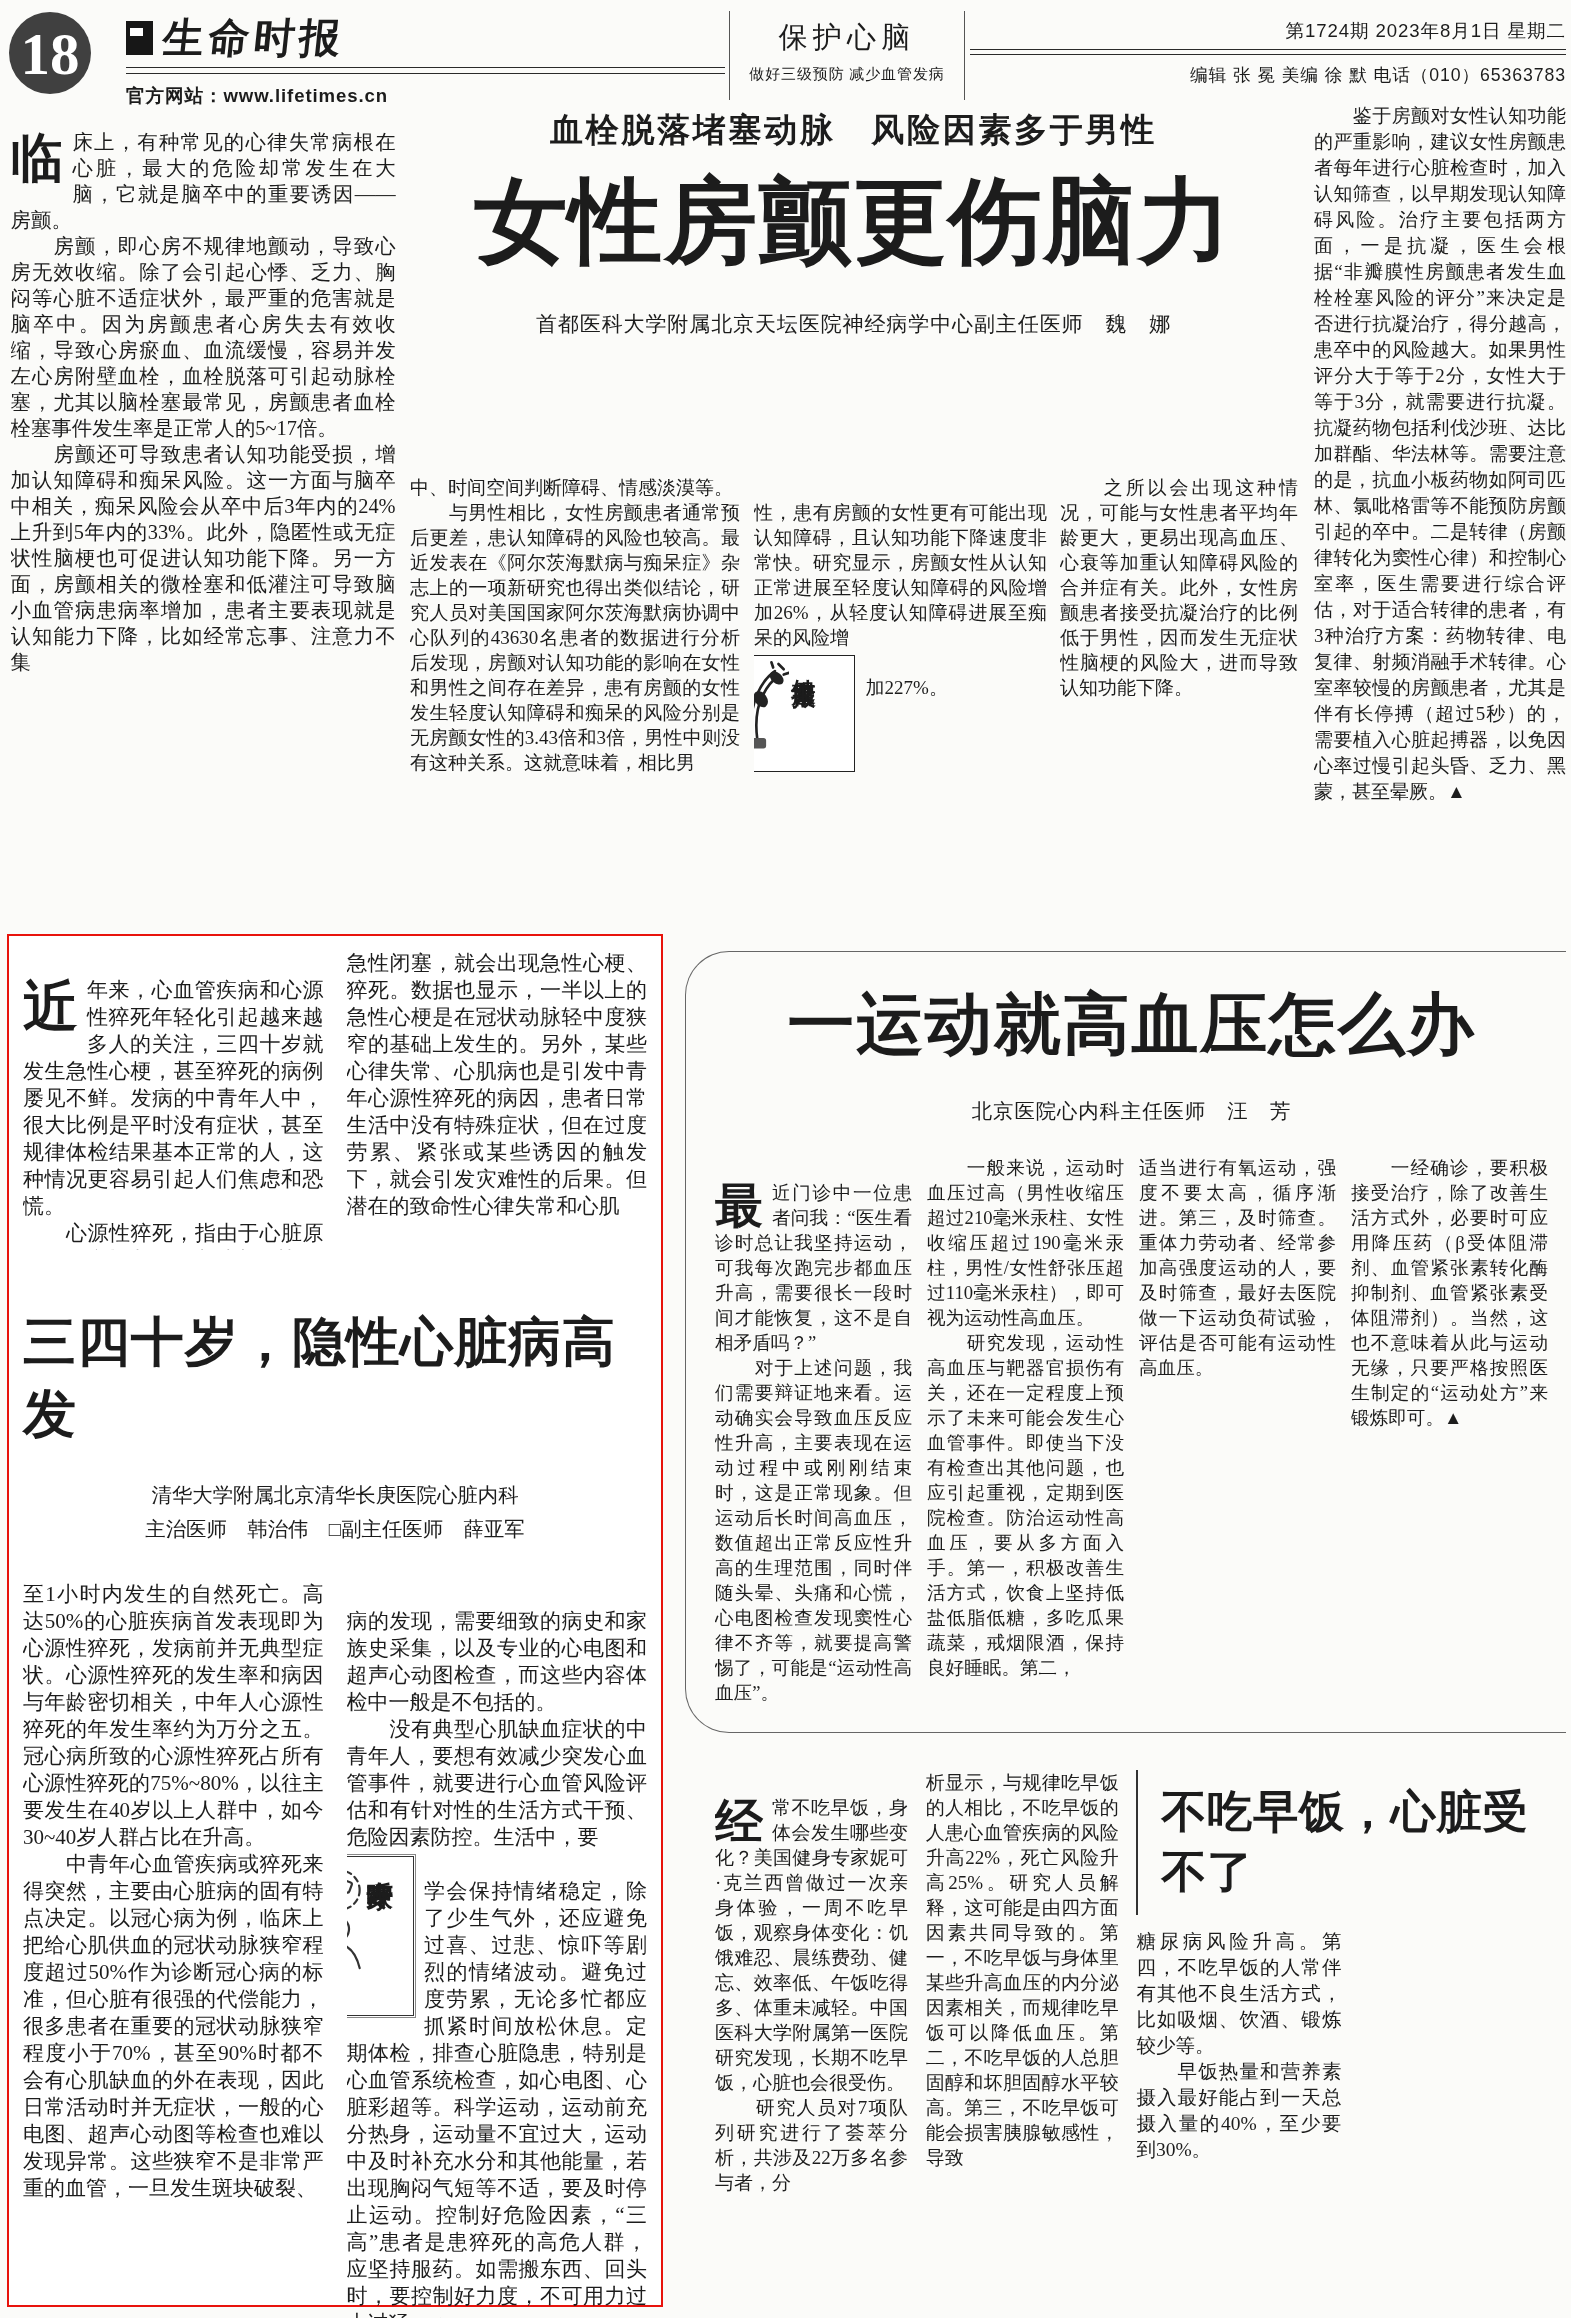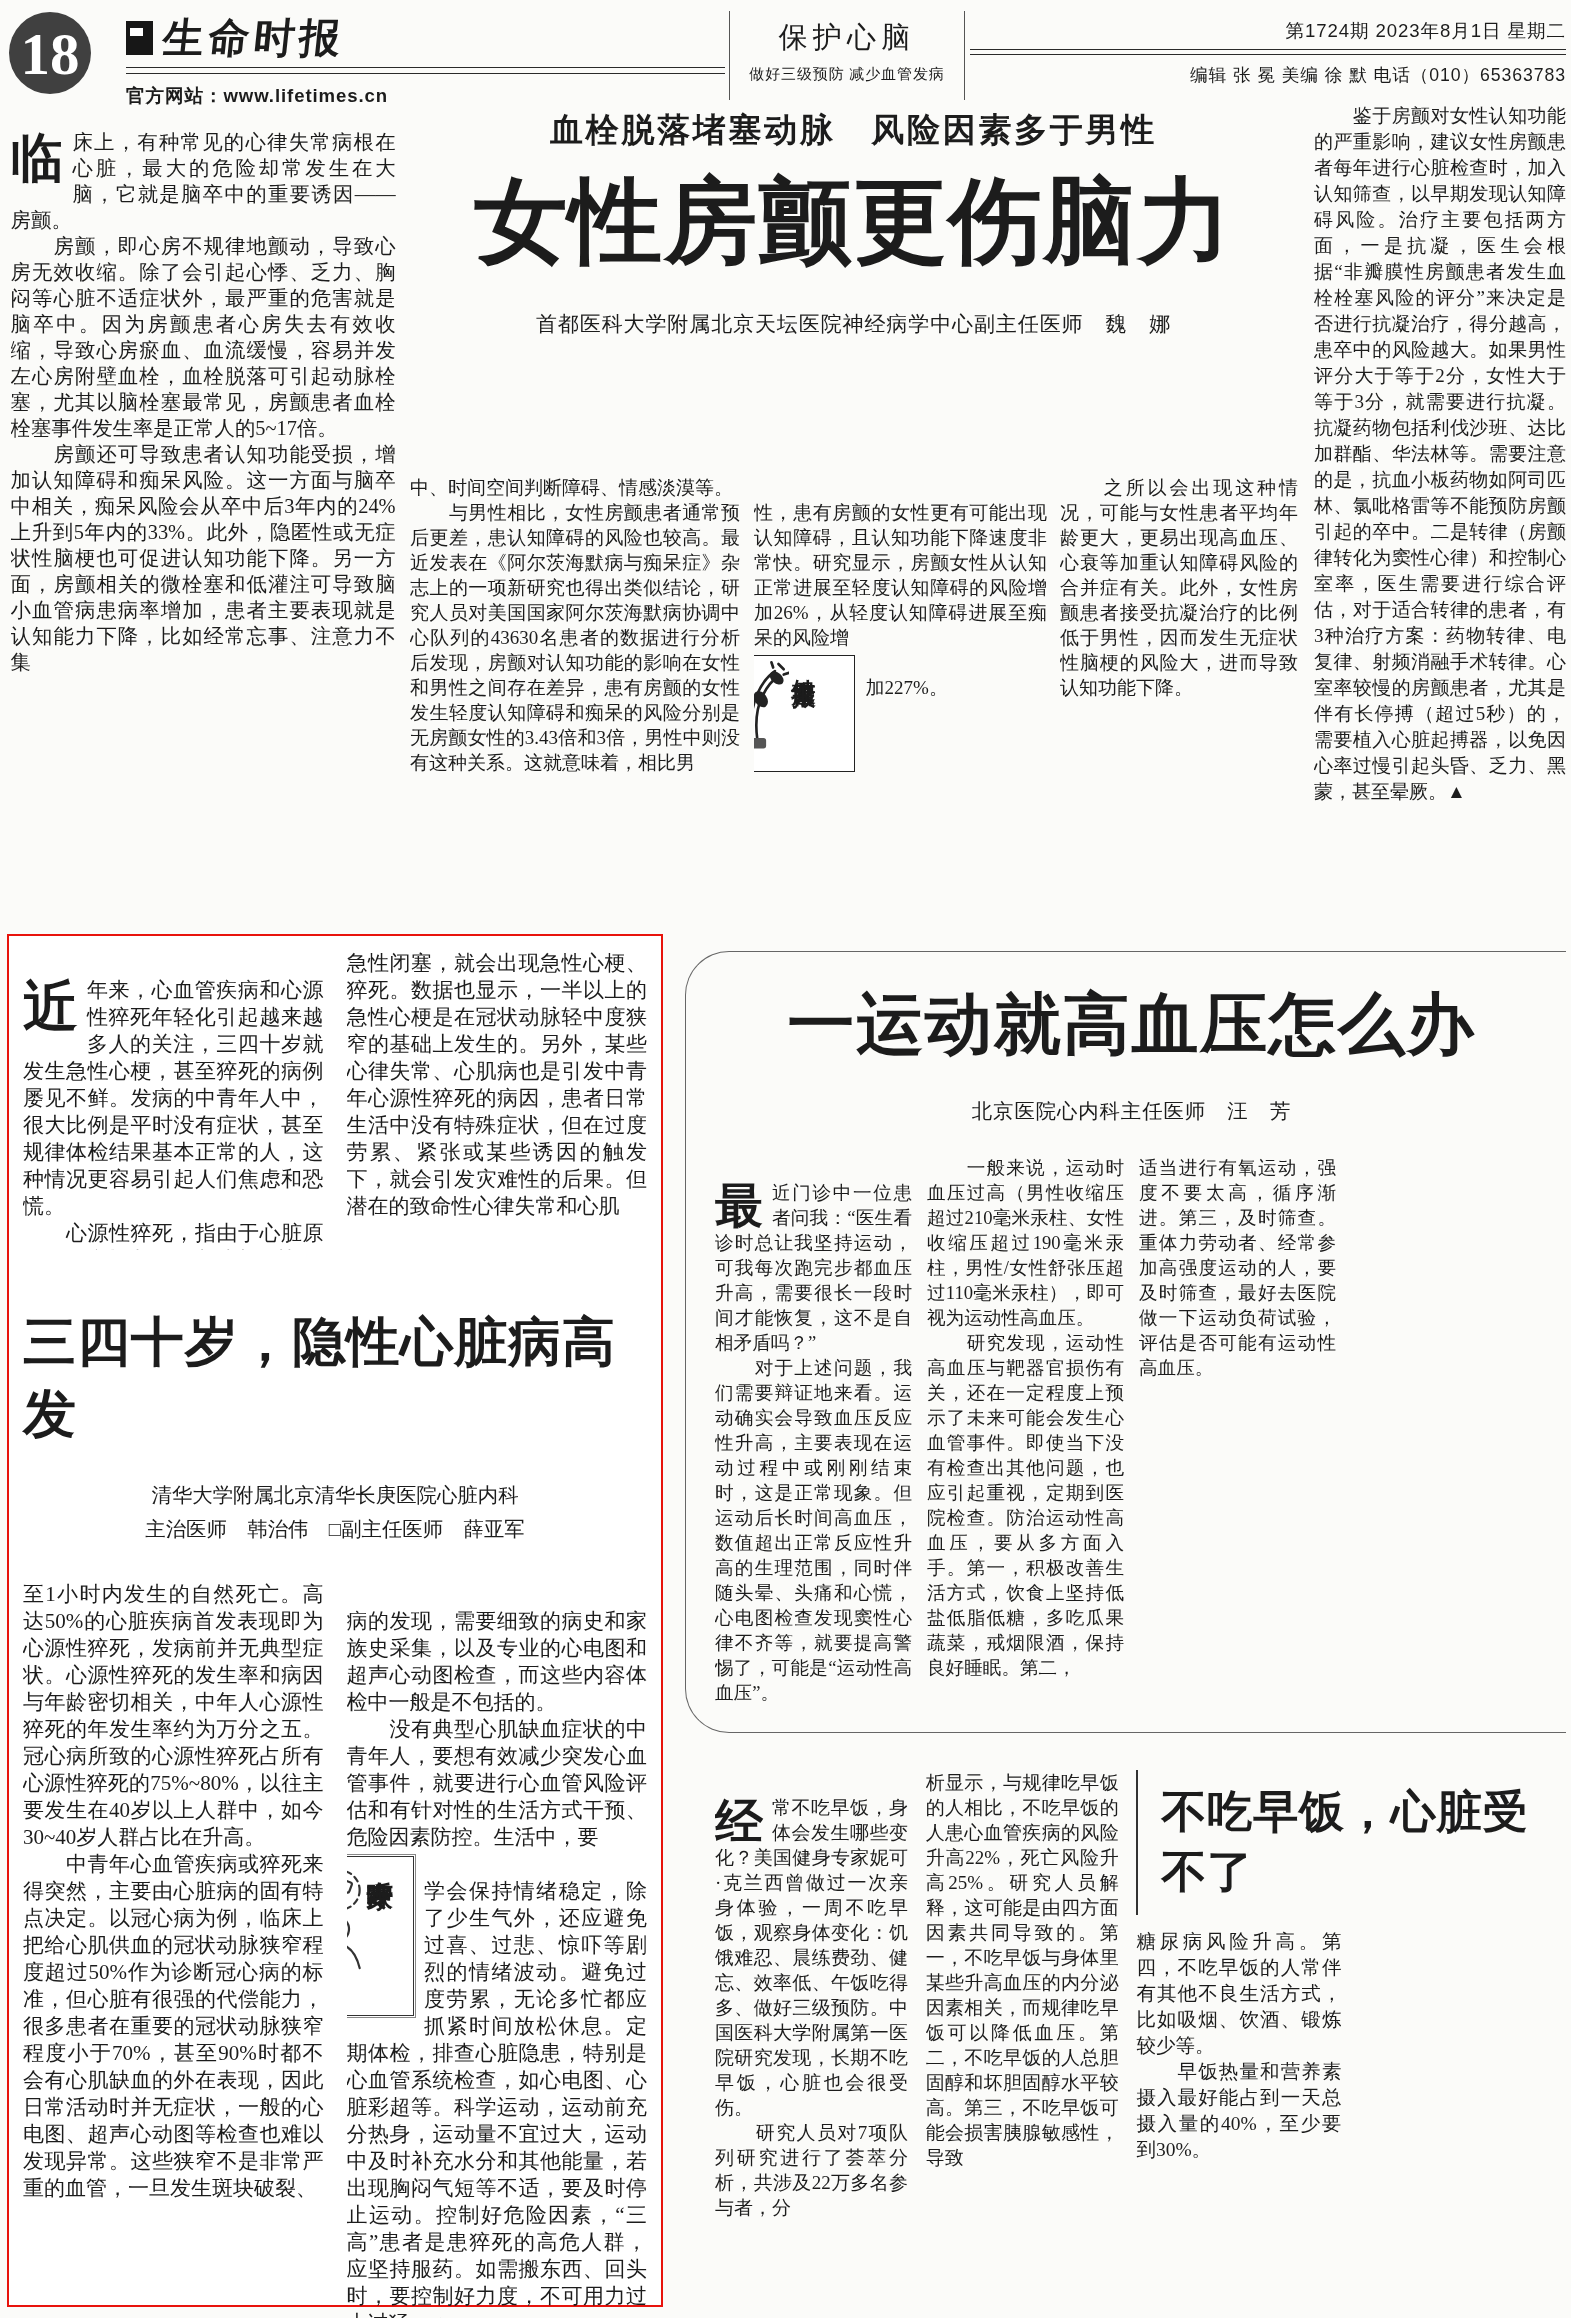--- a/index.html
+++ b/index.html
@@ -185,26 +185,27 @@
   <div class="ex-headline sans">一运动就高血压怎么办</div>
   <div class="ex-byline">北京医院心内科主任医师　汪　芳</div>
   <div class="ex-body">
     <div class="col">
       <span class="dropcap" style="font-size:48px">最</span><span>近门诊中一位患者问我：“医生看诊时总让我坚持运动，可我每次跑完步都血压升高，需要很长一段时间才能恢复，这不是自相矛盾吗？”
 　　对于上述问题，我们需要辩证地来看。运动确实会导致血压反应性升高，主要表现在运动过程中或刚刚结束时，这是正常现象。但运动后长时间高血压，数值超出正常反应性升高的生理范围，同时伴随头晕、头痛和心慌，心电图检查发现窦性心律不齐等，就要提高警惕了，可能是“运动性高血压”。</span>
     </div>
     <div class="col">　　一般来说，运动时血压过高（男性收缩压超过210毫米汞柱、女性收缩压超过190毫米汞柱，男性/女性舒张压超过110毫米汞柱），即可视为运动性高血压。
 　　研究发现，运动性高血压与靶器官损伤有关，还在一定程度上预示了未来可能会发生心血管事件。即使当下没有检查出其他问题，也应引起重视，定期到医院检查。防治运动性高血压，要从多方面入手。第一，积极改善生活方式，饮食上坚持低盐低脂低糖，多吃瓜果蔬菜，戒烟限酒，保持良好睡眠。第二，</div>
     <div class="col">适当进行有氧运动，强度不要太高，循序渐进。第三，及时筛查。重体力劳动者、经常参加高强度运动的人，要及时筛查，最好去医院做一下运动负荷试验，评估是否可能有运动性高血压。</div>
+    <div class="col">　　一经确诊，要积极接受治疗，除了改善生活方式外，必要时可应用降压药（β受体阻滞剂、血管紧张素转化酶抑制剂、血管紧张素受体阻滞剂）。当然，这也不意味着从此与运动无缘，只要严格按照医生制定的“运动处方”来锻炼即可。▲</div>
   </div>
 </div>
 
 <div class="abs bf">
   <div class="ncol col">
-    <span class="dropcap" style="font-size:48px">经</span><span>常不吃早饭，身体会发生哪些变化？美国健身专家妮可·克兰西曾做过一次亲身体验，一周不吃早饭，观察身体变化：饥饿难忍、晨练费劲、健忘、效率低、午饭吃得多、做好三级预防。中国医科大学附属第一医院研究发现，长期不吃早饭，心脏也会很受伤。
+    <span class="dropcap" style="font-size:48px">经</span><span>常不吃早饭，身体会发生哪些变化？美国健身专家妮可·克兰西曾做过一次亲身体验，一周不吃早饭，观察身体变化：饥饿难忍、晨练费劲、健忘、效率低、午饭吃得多、体重未减轻。中国医科大学附属第一医院研究发现，长期不吃早饭，心脏也会很受伤。
 　　研究人员对7项队列研究进行了荟萃分析，共涉及22万多名参与者，分</span>
   </div>
   <div class="ncol col">析显示，与规律吃早饭的人相比，不吃早饭的人患心血管疾病的风险升高22%，死亡风险升高25%。研究人员解释，这可能是由四方面因素共同导致的。第一，不吃早饭与身体里某些升高血压的内分泌因素相关，而规律吃早饭可以降低血压。第二，不吃早饭的人总胆固醇和坏胆固醇水平较高。第三，不吃早饭可能会损害胰腺敏感性，导致</div>
   <div class="bf-right">
     <div class="bf-headline-block">
       <div class="bf-headline sans">不吃早饭，心脏受不了</div>
     </div>
     <div class="bf-cols">
       <div class="col">糖尿病风险升高。第四，不吃早饭的人常伴有其他不良生活方式，比如吸烟、饮酒、锻炼较少等。
 　　早饭热量和营养素摄入最好能占到一天总摄入量的40%，至少要到30%。</div>

